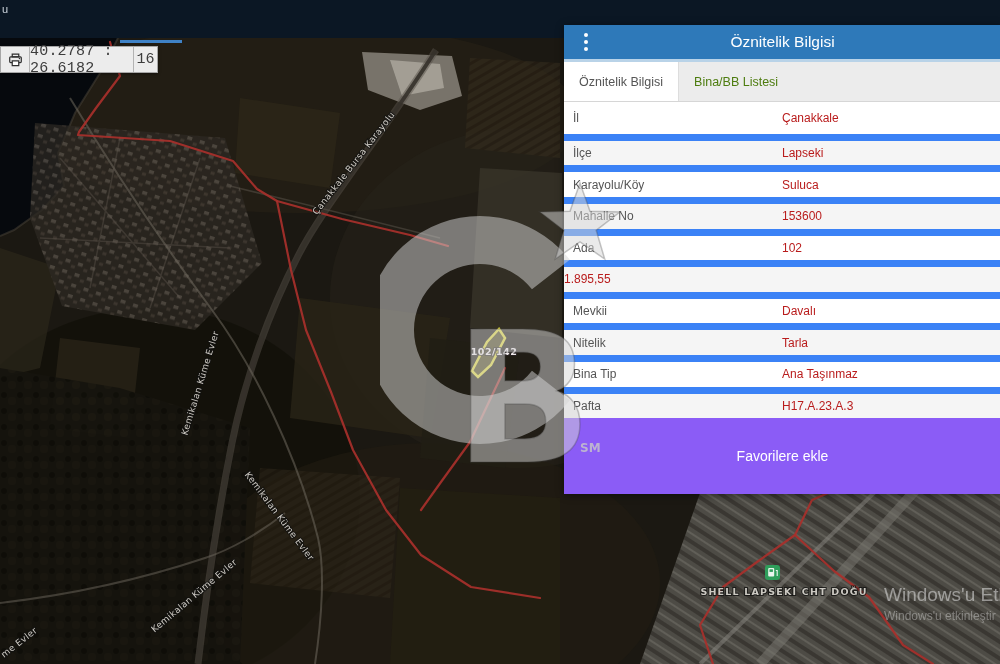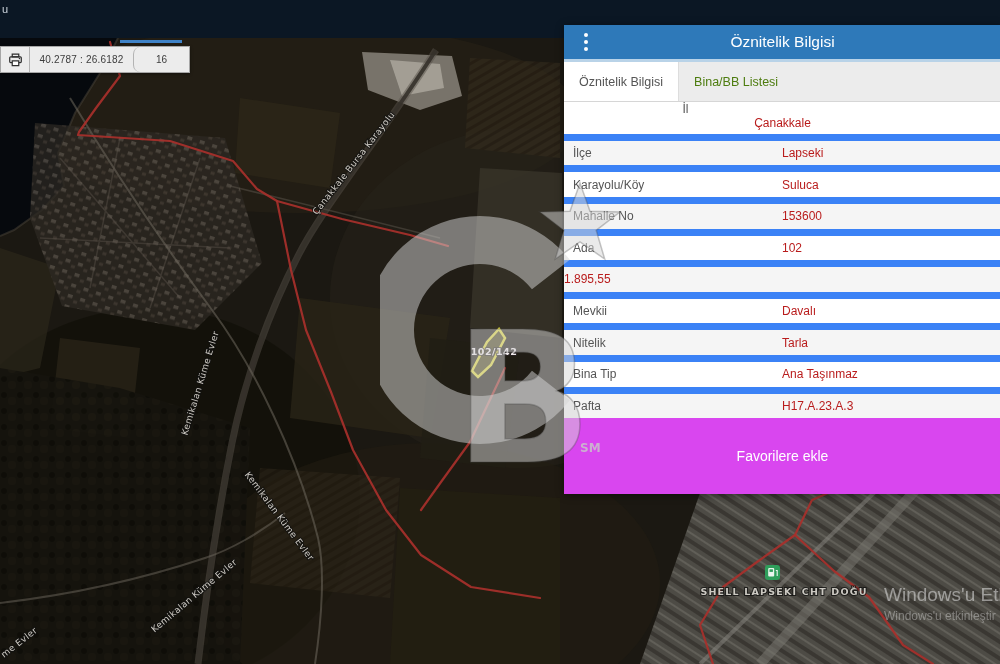--- a/index.html
+++ b/index.html
@@ -17,45 +17,45 @@
   .red { stroke:#a8302b; stroke-width:2.2; fill:none; opacity:.92; stroke-linejoin:round; stroke-linecap:round; }
   .maplabel { font-family:"DejaVu Sans", sans-serif; font-size:9px; fill:#d9d5ce; letter-spacing:.4px;
               paint-order:stroke; stroke:rgba(18,18,16,.85); stroke-width:2px; opacity:.95; }
   .maplabel.shell { font-size:9.5px; font-weight:bold; letter-spacing:1.2px; fill:#d3d0c9; }
   .parcel-label { font-family:"DejaVu Sans", sans-serif; font-size:9.5px; font-weight:bold; fill:#efe9ea;
                   paint-order:stroke; stroke:rgba(40,35,35,.8); stroke-width:2px; letter-spacing:.5px; }
 
   
   .coord-toolbar { position:absolute; left:0; top:46px; height:27px; display:flex; z-index:8;
                    background:#ececec; border:1px solid #a6a6a6; box-shadow:0 1px 3px rgba(0,0,0,.4); }
-  .tb-cell { display:flex; align-items:center; justify-content:center; height:100%; color:#3c3c3c; font-size:10px; }
+  .tb-cell { display:flex; align-items:center; justify-content:center; height:100%; color:#3c3c3c; font-size:15px;font-family:Liberation Mono, monospace; }
   .tb-cell + .tb-cell { border-left:1px solid #b3b3b3; }
   .tb-print { width:28px; cursor:pointer; }
   .tb-coords { width:104px; letter-spacing:.2px; }
-  .tb-zoom { width:56px;border-radius:7px; }
+  .tb-zoom { width:24px; }
 
   
   .panel { position:absolute; left:564px; top:25px; width:437px; height:469px; background:#fff; z-index:20;
            box-shadow:0 1px 8px rgba(0,0,0,.45); display:flex; flex-direction:column; }
   .panel-header { position:relative; height:37px; background:#2e79b9; border-bottom:3px solid #b9d3e8;
                   display:flex; align-items:center; overflow:hidden; flex:0 0 auto; }
   .dots { display:flex; flex-direction:column; gap:3px; margin-left:20px; cursor:pointer; }
   .dots i { width:4px; height:4px; border-radius:50%; background:#fff; display:block; }
   .panel-title { position:absolute; left:0; right:0; text-align:center; color:#fff; font-size:15.5px; font-weight:500; }
   .tabs { flex:0 0 auto; height:40px; background:#ececec; border-bottom:1px solid #d6d6d6; display:flex; align-items:stretch; }
   .tab { display:flex; align-items:center; padding:0 15px; font-size:12.5px; cursor:pointer; }
   .tab.active { background:#fff; color:#555; border-right:1px solid #ddd; }
   .tab.inactive { color:#4d7c0f; }
   .attr-table { flex:0 0 auto; }
   .attr-row { display:flex; height:31.64px; align-items:center; border-top:7px solid #3b82f6; background:#fff; }
-  .attr-row:first-child { border-top:none;flex-direction:column; }
+  .attr-row:first-child { border-top:none; }
   .attr-row:nth-child(even) { background:#f5f5f5; }
   .attr-label { width:218px; padding-left:9px; font-size:12px; color:#555; }
   .attr-value { flex:1; font-size:12px; color:#b91c1c; }
-  .fav-button { flex:1; background:#d946ef; color:#fff; font-size:14px; display:flex; align-items:center;
+  .fav-button { flex:1; background:#8b5cf6; color:#fff; font-size:14px; display:flex; align-items:center;
                 justify-content:center; cursor:pointer; border:none; }
 
   
   .watermark { position:absolute; left:380px; top:150px; z-index:40; pointer-events:none; }
   .wm-fill { fill:rgba(213,213,213,.5); stroke:rgba(70,70,70,.3); stroke-width:1.5px; }
   .wm-ring { fill:none; stroke:rgba(213,213,213,.5); stroke-width:48px; }
   .wm-sm { font-family:"DejaVu Sans", sans-serif; font-size:12px; font-weight:bold; fill:rgba(200,200,200,.8); }
   .wm-b  { font-family:"DejaVu Sans", sans-serif; font-size:182px; font-weight:bold; }
 
   

